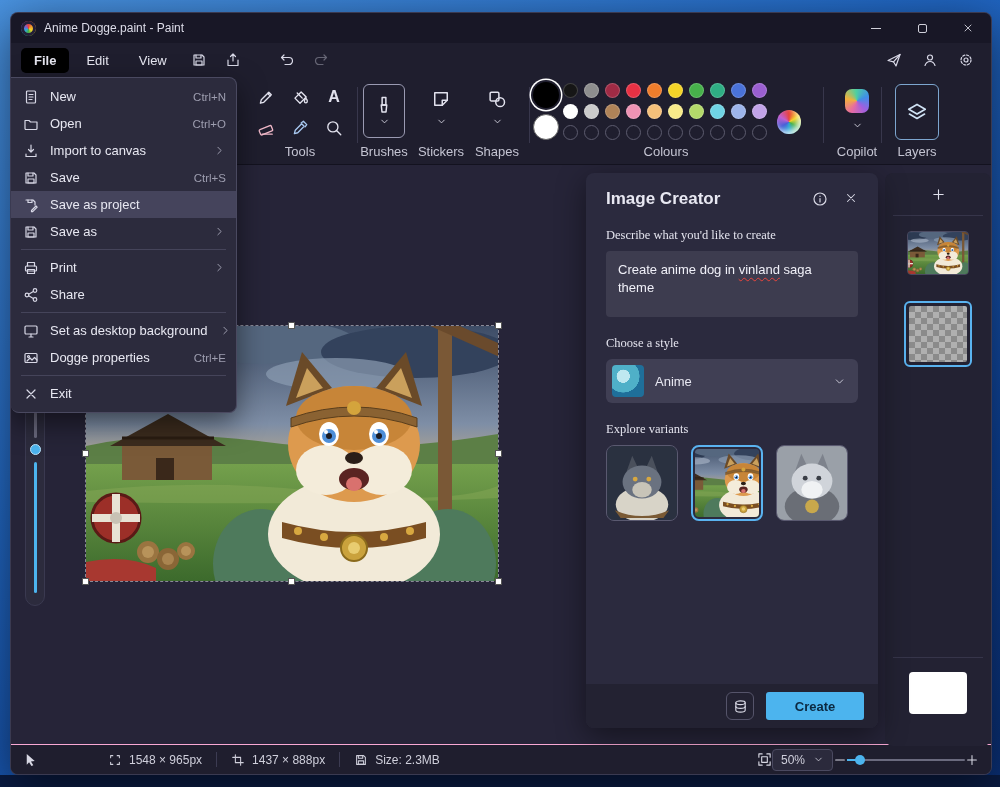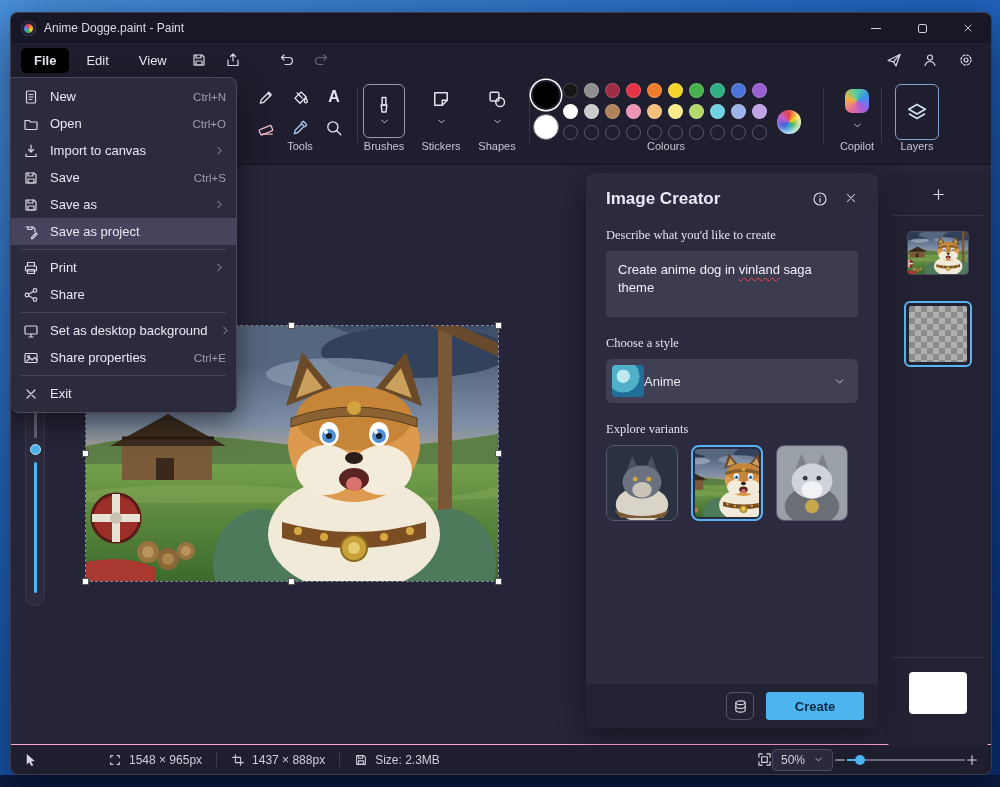--- a/index.html
+++ b/index.html
@@ -23,21 +23,21 @@
   .wb-max{width:9px;height:9px;border:1px solid #d0d0da;border-radius:2px;}
   
   .menubar{height:34px;background:#1f1e2e;display:flex;align-items:center;padding:0 10px;gap:4px;}
   .menu-btn{padding:5px 13px;border-radius:5px;font-size:13px;color:#e6e6f0;}
   .menu-btn.active{background:#000000;font-weight:bold;}
   .icon-btn{width:30px;height:28px;display:flex;align-items:center;justify-content:center;border-radius:5px;color:#d8d8e6;}
   .dim{opacity:.38;}
   .mb-right{margin-left:auto;display:flex;gap:6px;}
   
   .ribbon{position:relative;height:88px;background:#1f1e2e;border-bottom:1px solid #13121f;}
-  .group-label{position:absolute;bottom:12px;font-size:11px;color:#c4c4d2;transform:translateX(-50%);white-space:nowrap;}
+  .group-label{position:absolute;bottom:5px;font-size:13px;color:#c4c4d2;transform:translateX(-50%);white-space:nowrap;}
   .ribbon-sep{position:absolute;top:10px;height:56px;width:1px;background:#38374c;}
   .tools-grid{position:absolute;left:238px;top:4px;display:grid;grid-template-columns:repeat(3,34px);grid-auto-rows:31px;}
   .tool-btn{display:flex;align-items:center;justify-content:center;color:#e2e2ee;border-radius:4px;}
   .brush-box{position:absolute;left:352px;top:7px;width:42px;height:54px;border:1px solid #9a9ab2;border-radius:6px;
     display:flex;flex-direction:column;align-items:center;justify-content:center;gap:1px;color:#e2e2ee;}
   .ribbon-drop{position:absolute;top:12px;width:44px;display:flex;flex-direction:column;align-items:center;gap:7px;color:#e2e2ee;}
   .big-swatch{position:absolute;width:26px;height:26px;border-radius:50%;}
   .palette-row{position:absolute;left:552px;display:flex;gap:6px;}
   .swatch{width:15px;height:15px;border-radius:50%;border:1px solid rgba(255,255,255,.18);}
   .swatch.empty{background:transparent;border:1.5px solid #5c5b6e;}
@@ -69,21 +69,21 @@
   .menu-sep{height:1px;background:#45445a;margin:4px 10px;}
   
   .ic-panel{position:absolute;left:575px;top:8px;width:292px;height:555px;background:#2b2a3e;border-radius:8px;
     box-shadow:0 8px 30px rgba(0,0,0,.45);padding:16px 20px 0 20px;z-index:10;}
   .ic-header{display:flex;align-items:center;}
   .ic-title{font-size:17px;font-weight:700;}
   .ic-hicons{margin-left:auto;display:flex;gap:16px;color:#d8d8e4;}
   .ic-label{font-size:12.5px;margin-top:19px;color:#e4e4ee;font-family:Liberation Serif, serif;}
   .ic-prompt{margin-top:8px;height:66px;background:#3d3c4f;border-radius:4px;padding:10px 12px;font-size:13px;line-height:1.35;color:#f0f0f8;}
   .misspelled{text-decoration:underline wavy #e8443c;text-underline-offset:3px;text-decoration-thickness:1px;}
-  .ic-dropdown{margin-top:8px;height:44px;background:#403f54;border-radius:6px;display:flex;align-items:center;padding:6px 12px 6px 6px;gap:0;}
+  .ic-dropdown{margin-top:8px;height:44px;background:#403f54;border-radius:6px;display:flex;align-items:center;padding:6px 12px 6px 6px;gap:11px;}
   .style-thumb{width:32px;height:32px;border-radius:4px;overflow:hidden;
     background:radial-gradient(circle at 35% 35%,#bfe8f0 0 22%,#4fb0c8 23% 55%,#1f6f9a 56% 100%);}
   .ic-dd-chev{margin-left:auto;color:#c8c8d6;}
   .variants{margin-top:8px;display:flex;gap:13px;}
   .variant{width:72px;height:76px;border-radius:8px;border:1px solid #5a5970;overflow:hidden;background:#3a3950;}
   .variant.selected{border:2px solid #5ab3f0;padding:2px;background:#2b2a3e;}
   .variant.selected svg{border-radius:4px;}
   .ic-footer{position:absolute;left:0;bottom:0;width:100%;height:44px;background:#232232;border-radius:0 0 8px 8px;
     display:flex;align-items:center;justify-content:flex-end;gap:12px;padding:0 14px;}
   .credits-btn{width:28px;height:28px;border:1px solid #55546a;border-radius:6px;display:flex;align-items:center;justify-content:center;color:#d8d8e4;}
@@ -605,46 +605,46 @@
         <span class="mi-icon">
           <svg width="16" height="16" viewBox="0 0 16 16" fill="none" stroke="currentColor" stroke-width="1.2" stroke-linecap="round" stroke-linejoin="round">
             <path d="M3 3h8l2 2v8H3z"></path>
             <path d="M5 3v3h5V3"></path>
             <rect x="5" y="9" width="6" height="4"></rect>
           </svg>
         </span>
         <span class="mi-label">Save</span>
         <span class="mi-right">Ctrl+S</span>
       </div>
+      <div class="menu-item highlighted">
+        <span class="mi-icon">
+          <svg width="16" height="16" viewBox="0 0 16 16" fill="none" stroke="currentColor" stroke-width="1.2" stroke-linecap="round" stroke-linejoin="round">
+            <path d="M3 3h7l2 2v3"></path>
+            <path d="M5 3v2.5h4V3"></path>
+            <path d="M8.5 13.5l4.5-4.5 1.2 1.2-4.5 4.5H8.5z"></path>
+          </svg>
+        </span>
+        <span class="mi-label">Save as project</span>
+        <span class="mi-right"></span>
+      </div>
       <div class="menu-item">
         <span class="mi-icon">
           <svg width="16" height="16" viewBox="0 0 16 16" fill="none" stroke="currentColor" stroke-width="1.2" stroke-linecap="round" stroke-linejoin="round">
             <path d="M3 3h8l2 2v8H3z"></path>
             <path d="M5 3v3h5V3"></path>
             <rect x="5" y="9" width="6" height="4"></rect>
           </svg>
         </span>
         <span class="mi-label">Save as</span>
         <span class="mi-right">
           <svg width="13" height="13" viewBox="0 0 16 16" fill="none" stroke="currentColor" stroke-width="1.2" stroke-linecap="round" stroke-linejoin="round">
             <path d="M6 4l4 4-4 4"></path>
           </svg>
         </span>
       </div>
-      <div class="menu-item highlighted">
-        <span class="mi-icon">
-          <svg width="16" height="16" viewBox="0 0 16 16" fill="none" stroke="currentColor" stroke-width="1.2" stroke-linecap="round" stroke-linejoin="round">
-            <path d="M3 3h7l2 2v3"></path>
-            <path d="M5 3v2.5h4V3"></path>
-            <path d="M8.5 13.5l4.5-4.5 1.2 1.2-4.5 4.5H8.5z"></path>
-          </svg>
-        </span>
-        <span class="mi-label">Save as project</span>
-        <span class="mi-right"></span>
-      </div>
       <div class="menu-sep"></div>
       <div class="menu-item">
         <span class="mi-icon">
           <svg width="16" height="16" viewBox="0 0 16 16" fill="none" stroke="currentColor" stroke-width="1.2" stroke-linecap="round" stroke-linejoin="round">
             <path d="M4.5 6V2.5h7V6"></path>
             <rect x="2.5" y="6" width="11" height="5" rx="1"></rect>
             <rect x="4.5" y="9.5" width="7" height="4"></rect>
           </svg>
         </span>
         <span class="mi-label">Print</span>
@@ -682,21 +682,21 @@
         </span>
       </div>
       <div class="menu-item">
         <span class="mi-icon">
           <svg width="16" height="16" viewBox="0 0 16 16" fill="none" stroke="currentColor" stroke-width="1.2" stroke-linecap="round" stroke-linejoin="round">
             <rect x="2" y="3.5" width="12" height="9" rx="1"></rect>
             <circle cx="5.5" cy="6.5" r="1"></circle>
             <path d="M4 11l3-3 2 2 2.5-2.5L14 10"></path>
           </svg>
         </span>
-        <span class="mi-label">Share properties</span>
+        <span class="mi-label">Dogge properties</span>
         <span class="mi-right">Ctrl+E</span>
       </div>
       <div class="menu-sep"></div>
       <div class="menu-item">
         <span class="mi-icon">
           <svg width="16" height="16" viewBox="0 0 16 16" fill="none" stroke="currentColor" stroke-width="1.2" stroke-linecap="round" stroke-linejoin="round">
             <path d="M4 4l8 8M12 4l-8 8"></path>
           </svg>
         </span>
         <span class="mi-label">Exit</span>

